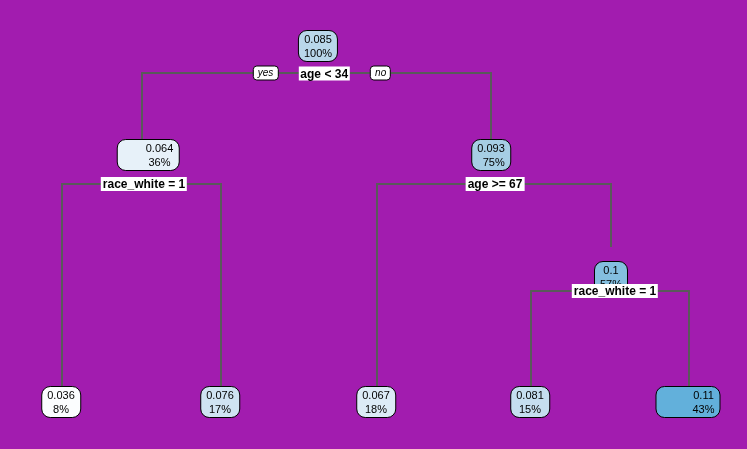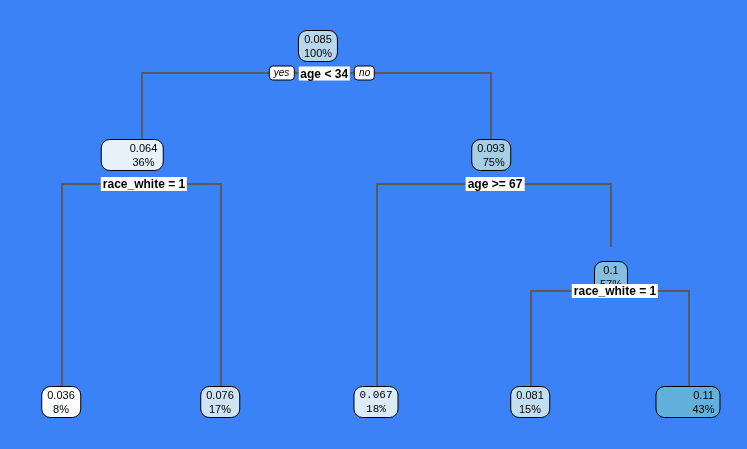--- a/index.html
+++ b/index.html
@@ -1,19 +1,19 @@
 <!DOCTYPE html>
 <html><head>
 <meta charset="utf-8">
 <style>
   html,body{margin:0;padding:0;background:#ffffff;}
   .canvas{
     position:relative;
     width:747px;height:449px;
-    background:#3b82f6;
+    background:#a21caf;
     font-family:"Liberation Sans", sans-serif;
     color:#000;
     overflow:hidden;
   }
   .line{position:absolute;background:var(--branch,#5a5a5a);}
   .hline{height:1.5px;}
   .vline{width:1.5px;}
   .node{
     position:absolute;
     transform:translateX(-50%);
@@ -24,21 +24,21 @@
     font-size:11px;
     line-height:13.5px;
     white-space:nowrap;
     z-index:2;
   }
   .split-row{
     position:absolute;
     transform:translate(-50%,-50%);
     display:flex;
     align-items:flex-end;
-    gap:4px;
+    gap:20px;
     z-index:3;
     white-space:nowrap;
     padding-left:8px;
   }
   .split-label{
     font-weight:bold;
     font-size:12px;
     background:#fff;
     padding:0 2px;
   }
@@ -77,21 +77,21 @@
     <div>0.085</div>
     <div>100%</div>
   </div>
 
   <div class="split-row" style="left:318px;top:73px">
     <span class="edge-box">yes</span>
     <span class="split-label">age &lt; 34</span>
     <span class="edge-box">no</span>
   </div>
 
-  <div class="node" style="left: 132px; top: 139px; background-color: rgb(231, 241, 249); padding-left: 28px;">
+  <div class="node" style="left: 148px; top: 139px; background-color: rgb(231, 241, 249); padding-left: 28px;">
     <div>0.064</div>
     <div>36%</div>
   </div>
   <div class="node" style="left: 491px; top: 139px; background-color: rgb(166, 206, 228); text-align: right;">
     <div>0.093</div>
     <div>75%</div>
   </div>
 
   <div class="split-row" style="left:140px;top:184px">
     <span class="split-label">race_white = 1</span>
@@ -110,21 +110,21 @@
   </div>
 
   <div class="node" style="left: 61px; top: 386px; background-color: rgb(251, 253, 254);">
     <div>0.036</div>
     <div>8%</div>
   </div>
   <div class="node" style="left: 220px; top: 386px; background-color: rgb(207, 227, 242);">
     <div>0.076</div>
     <div>17%</div>
   </div>
-  <div class="node" style="left: 376px; top: 386px; background-color: rgb(220, 235, 246); font-family: Liberation Mono, monospace;">
+  <div class="node" style="left: 376px; top: 386px; background-color: rgb(220, 235, 246);">
     <div>0.067</div>
     <div>18%</div>
   </div>
   <div class="node" style="left: 530px; top: 386px; background-color: rgb(197, 222, 239);">
     <div>0.081</div>
     <div>15%</div>
   </div>
   <div class="node" style="left: 688px; top: 386px; background-color: rgb(98, 176, 219); padding-left: 36px;">
     <div>0.11</div>
     <div>43%</div>

